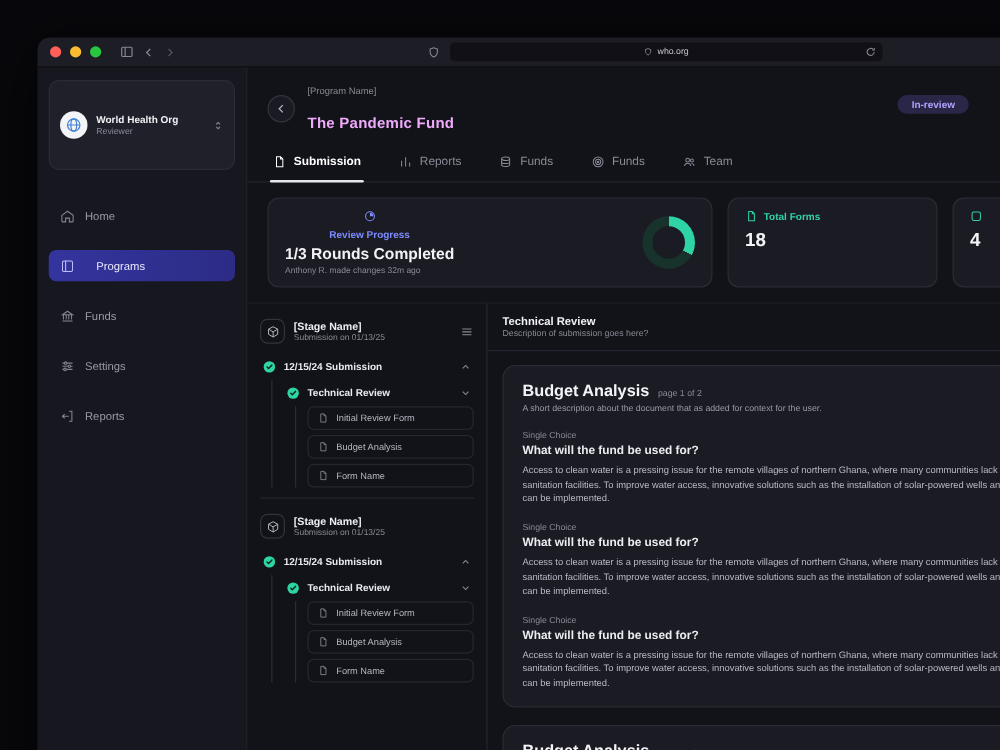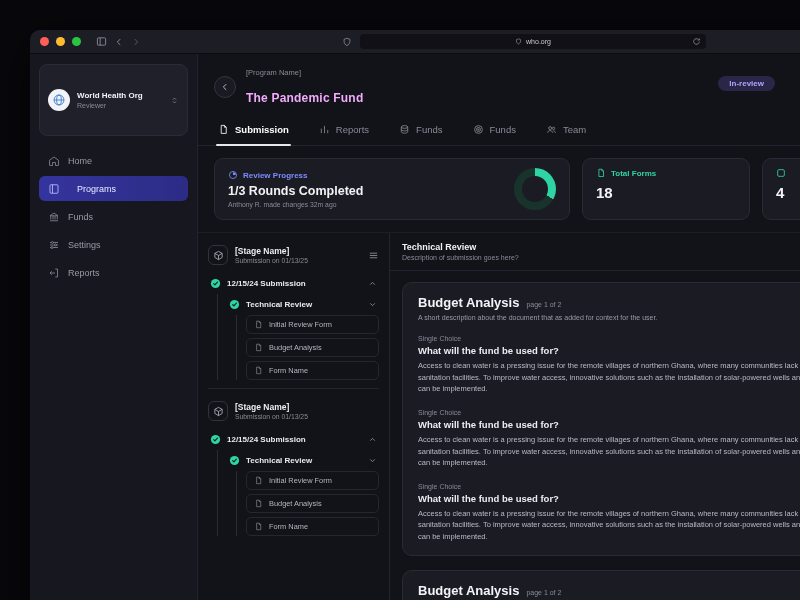--- a/index.html
+++ b/index.html
@@ -48,21 +48,21 @@
   .org-logo {
     width:22px; height:22px; border-radius:50%; background:#f2f4f7;
     display:flex; align-items:center; justify-content:center; flex:0 0 auto;
   }
   .org-name { font-size:8px; font-weight:bold; color:#f0f0f5; line-height:1.3; }
   .org-role { font-size:7px; color:#8a8a96; }
   .org-chev { margin-left:auto; color:#8a8a96; }
   .nav { margin-top:12px; display:flex; flex-direction:column; gap:3px; }
   .nav-item {
     display:flex; align-items:center; gap:8px; height:25px; padding:0 9px;
-    border-radius:6px; font-size:9px; color:#9a9aa6; cursor:pointer;
+    border-radius:6px; font-size:9px; color:#9a9aa6; cursor:pointer;margin-top:12px;
   }
   .nav-item .nic { color:#858592; }
   .nav-item.active { background:linear-gradient(90deg,#34349e,#2c2c86); color:#e9e9ff;gap:17px; }
   .nav-item.active .nic { color:#bdbdff; }
 
   
   .main { flex:1; background:#121219; display:flex; flex-direction:column; min-width:0; }
   .page-header { position:relative; display:flex; align-items:center; gap:10px; padding:14px 16px 8px 16px; }
   .back-btn {
     width:22px; height:22px; border-radius:50%; border:1px solid #34343f;
@@ -84,21 +84,21 @@
   }
   .tab.active { color:#ffffff; font-weight:bold; }
   .tab.active::after { content:""; position:absolute; left:0; right:0; bottom:-1px; height:2px; background:#e6e6ee; border-radius:2px; }
 
   .stats { display:flex; gap:12px; padding:12px 16px; flex-wrap:nowrap; }
   .card {
     background:#1b1b24; border:1px solid #2a2a35; border-radius:9px; padding:9px 13px;
     flex:0 0 auto;
   }
   .stat-label { display:flex; align-items:center; gap:5px; font-size:8px; font-weight:bold; }
-  .stat-label.blue { color:#7d8cff; }
+  .stat-label.blue { color:#7d8cff;flex-direction:column; }
   .stat-label.green { color:#2fd4a4; }
   .card.progress { width:356px; display:flex; align-items:center; justify-content:space-between; }
   .stat-value { font-size:12.5px; font-weight:bold; color:#f2f2f6; margin:4px 0 3px 0; }
   .stat-meta { font-size:6.8px; color:#8a8a96; }
   .donut { width:42px; height:42px; border-radius:50%; position:relative; flex:0 0 auto; }
   .donut::after { content:""; position:absolute; inset:8px; border-radius:50%; background:#1b1b24; }
   .card.small { width:168px; }
   .big-num { font-size:15px; font-weight:bold; color:#f4f4f8; margin-top:6px; }
 
   .content { flex:1; display:flex; min-height:0; border-top:1px solid #1d1d26; }

